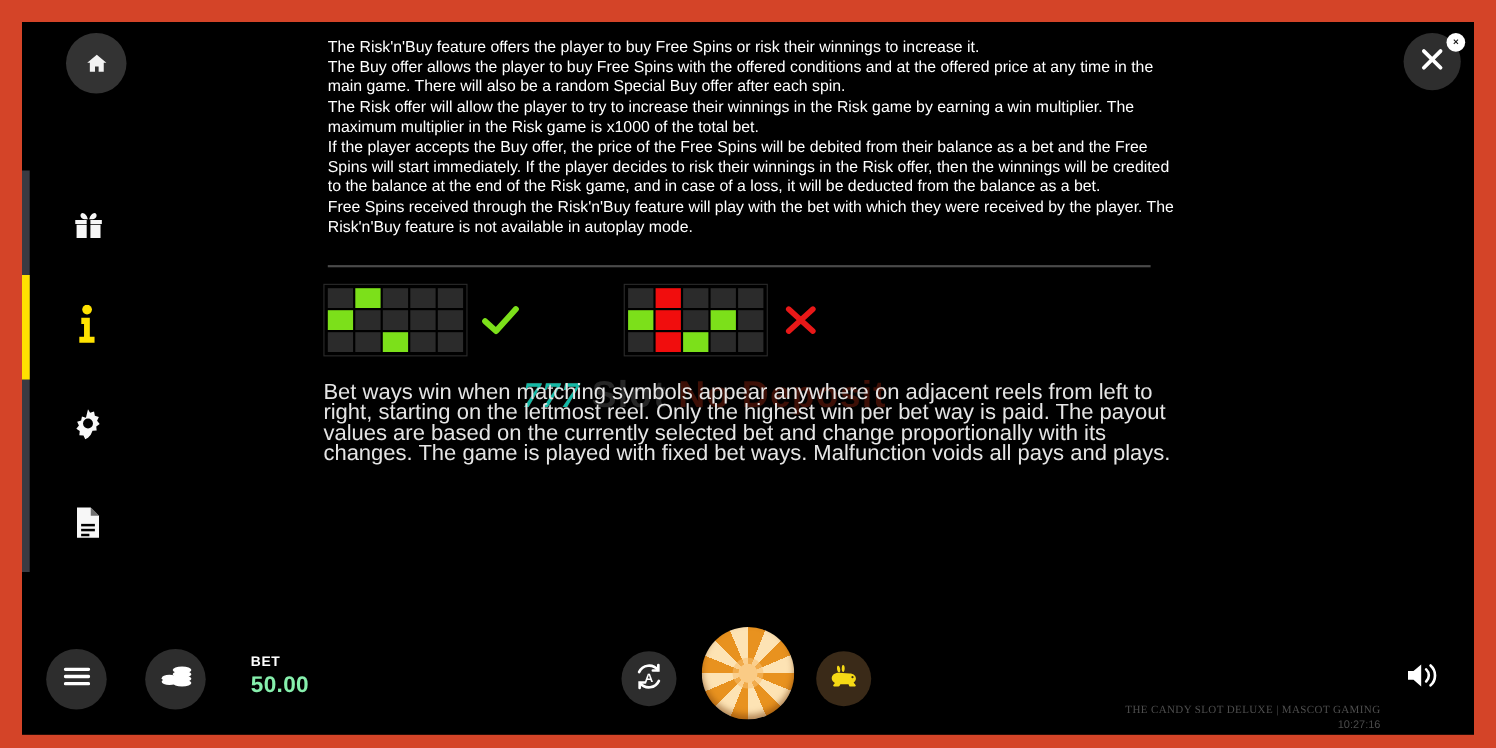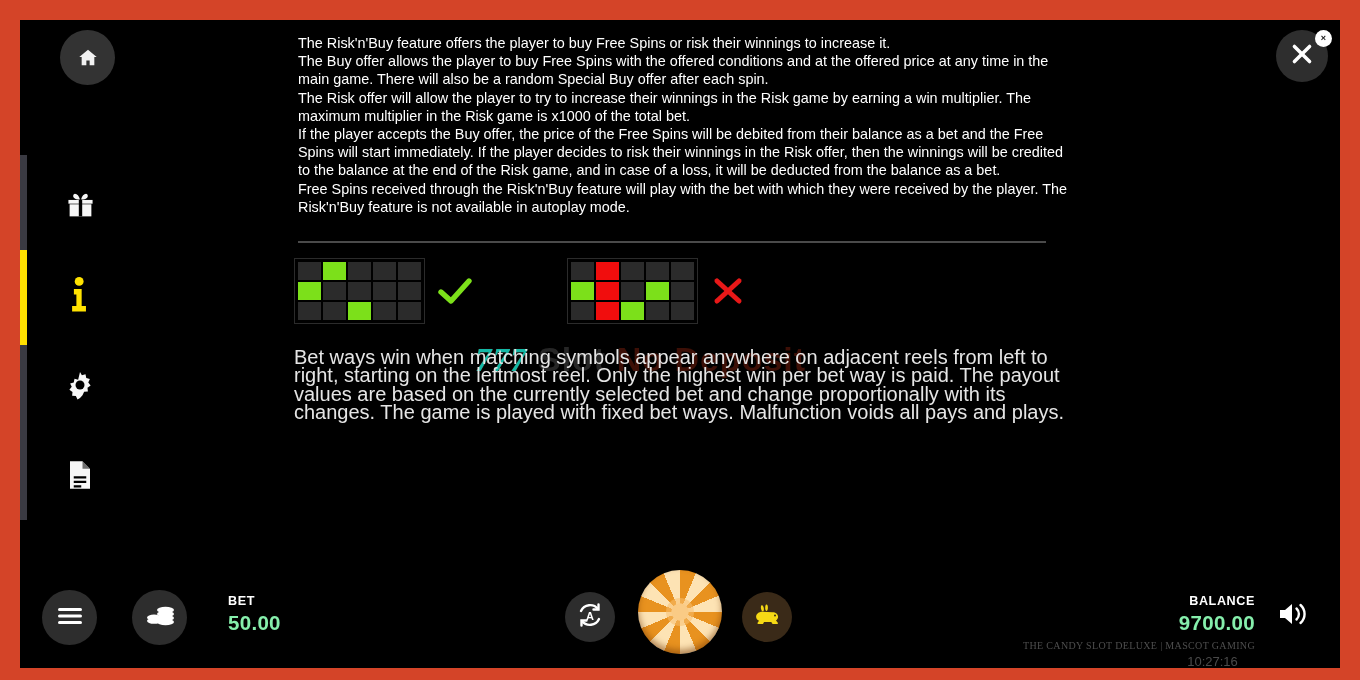--- a/index.html
+++ b/index.html
@@ -231,23 +231,23 @@
     left: 960px; top: 72px; width: 275px;
     text-align: right;
     color: #4e4e4e;
     font-size: 10px;
     letter-spacing: .35px;
     font-family: Liberation Serif, serif;
   }
   #clock {
     position: absolute;
     left: 1150px; top: 86px; width: 85px;
-    text-align: center;
+    text-align: right;
     color: #4a4a4a;
-    font-size: 13px;
+    font-size: 10px;
   }
   #vol-btn {
     position: absolute;
     left: 1248px; top: 22px;
     width: 52px; height: 52px;
     display: flex; align-items: center; justify-content: center;
     cursor: pointer;
   }
 </style>
 </head>
@@ -436,24 +436,20 @@
       <span>
         <svg width="30" height="24" viewBox="0 0 30 24" fill="#f5d915">
           <path d="M9.5 2.2c1.2-.4 2 .9 2.3 3 .2 1.6 0 3-.6 3.2-.9.3-1.9-1-2.2-2.7-.3-1.8 0-3.2.5-3.5z"></path>
           <path d="M14.2 1.6c1.2-.2 1.8 1.3 1.7 3.4-.1 1.6-.6 2.9-1.3 2.9-.9 0-1.5-1.5-1.4-3.2.1-1.8.5-3 1-3.1z"></path>
           <path d="M20.5 9.2c3.2 0 5.6 2 5.6 4.6 0 1.5-.8 2.8-2.1 3.6l1.8 2.4c.4.6.1 1.3-.6 1.3h-4.1c-.6 0-1-.3-1.2-.8l-.5-1.3H12l-.7 1.4c-.3.5-.7.7-1.2.7H6.3c-.7 0-1.1-.7-.7-1.3l1.4-2c-1.7-.8-2.9-2.3-2.9-4.1 0-2.8 2.7-5 6.2-5z"></path>
           <circle cx="23" cy="12.6" r="1" fill="#3a2a18"></circle>
         </svg>
       </span>
     </div>
 
-    <div id="bal-wrap">
-      <div class="bar-label">BALANCE</div>
-      <div class="bar-value">9700.00</div>
-    </div>
     <div id="brand">THE CANDY SLOT DELUXE | MASCOT GAMING</div>
     <div id="clock">10:27:16</div>
 
     <div id="vol-btn">
       <span>
         <svg width="34" height="28" viewBox="0 0 34 28" fill="#fff">
           <path d="M3 10h5L15 4v20L8 18H3z"></path>
           <path d="M19.5 8.5a7.5 7.5 0 0 1 0 11" fill="none" stroke="#fff" stroke-width="2.4" stroke-linecap="round"></path>
           <path d="M23.5 5a12 12 0 0 1 0 18" fill="none" stroke="#fff" stroke-width="2.4" stroke-linecap="round"></path>
         </svg>

